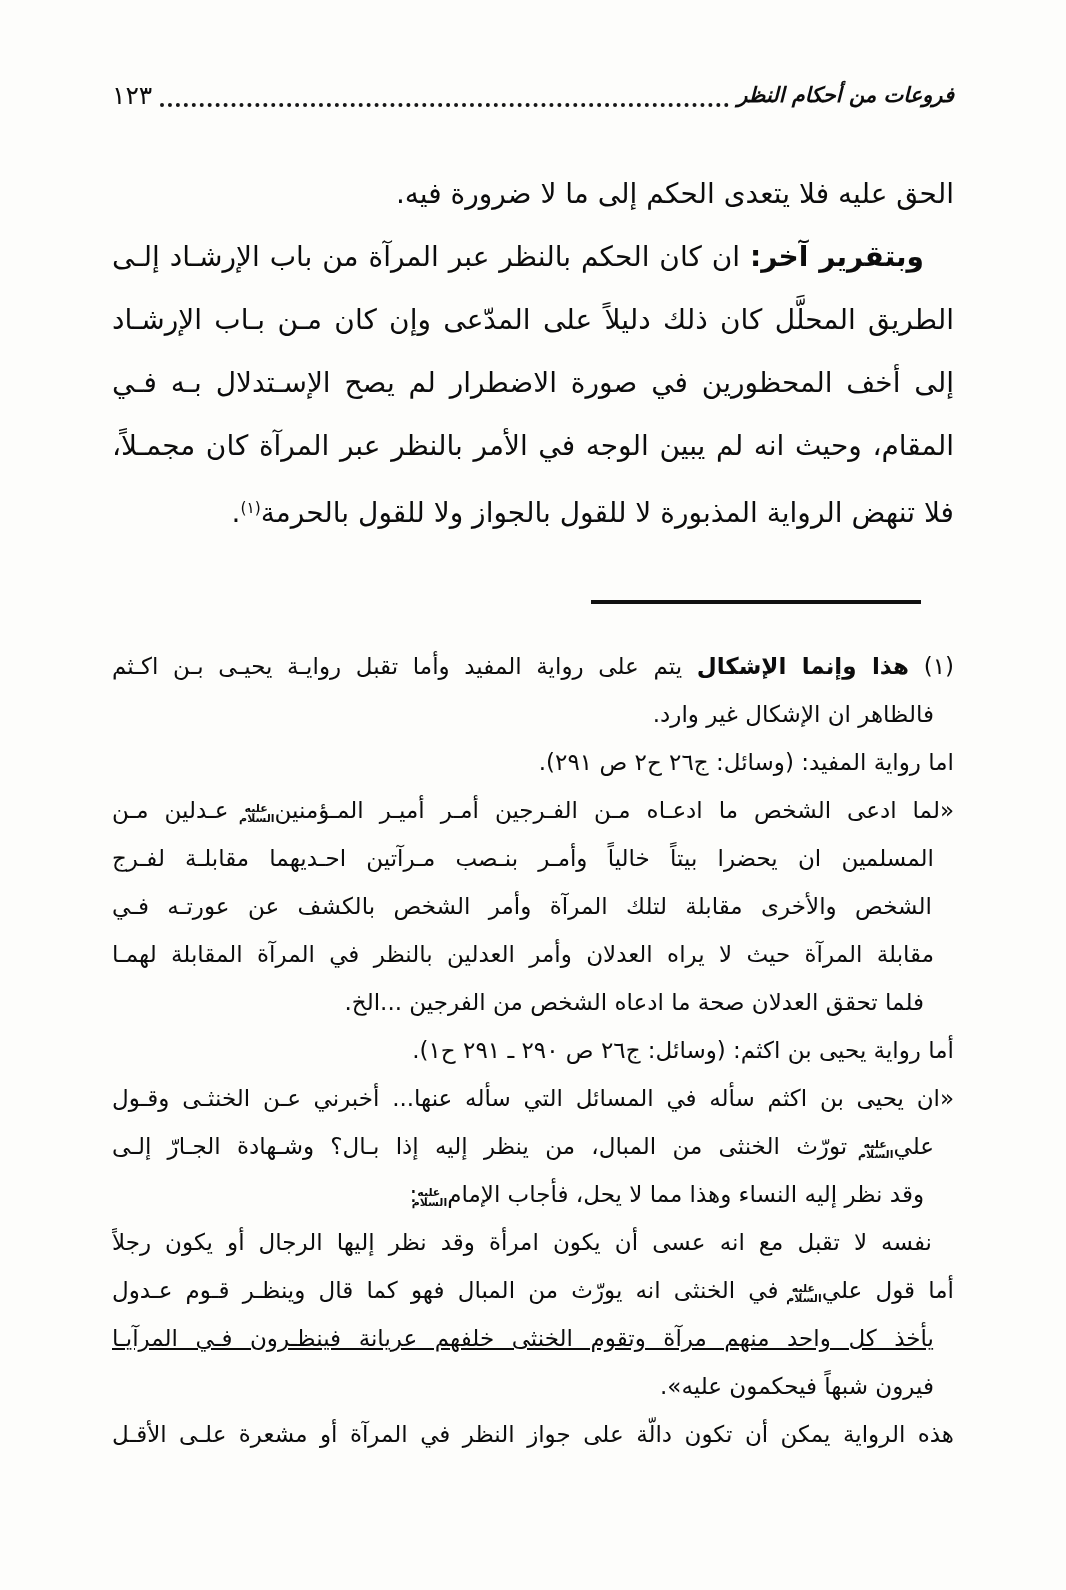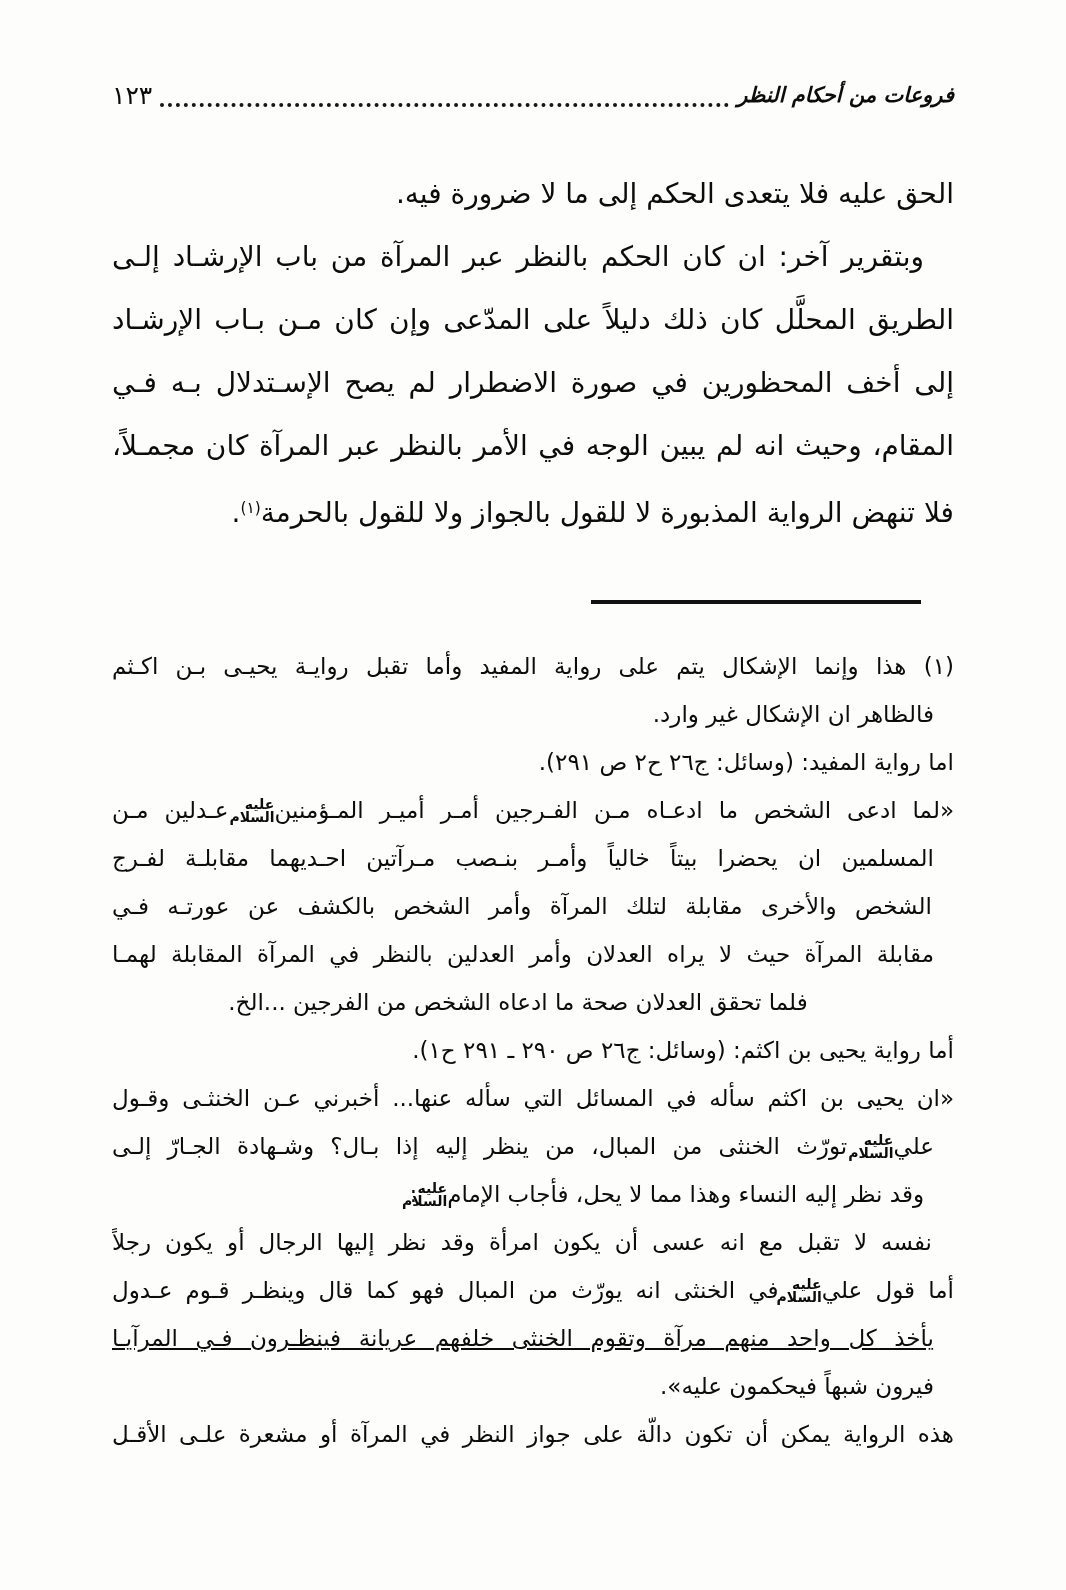--- a/index.html
+++ b/index.html
@@ -35,26 +35,26 @@
     line-height:63px;
   }
   .fn-block{
     margin-top:38px;
     font-size:23px;
     line-height:48px;
   }
   .tline{white-space:normal;overflow:hidden;}
   .tline.just{text-align:justify;text-align-last:justify;}
   .tline{text-align:right;}
-  .b{font-weight:400;margin-top:12px;}
+  .b{font-weight:700;margin-top:12px;}
   .sup{font-size:0.55em;vertical-align:9px;}
   .hon{
     display:inline-block;width:30px;
-    font-size:14px;line-height:0.95;
-    text-align:center;vertical-align:-4px;
+    font-size:11px;line-height:0.95;
+    text-align:left;vertical-align:-4px;
     word-spacing:0;white-space:normal;
     font-weight:700;
   }
   .separator{
     height:4px;background:#111;
     width:330px;
     margin:56px 33px 0 auto;
   }
 </style>
 </head>
@@ -80,21 +80,21 @@
   <div class="separator"></div>
 
   <div class="fn-block">
       <div class="tline just"><span>(١) </span><span class="b">هذا وإنما الإشكال</span><span> يتم على رواية المفيد وأما تقبل روايـة يحيـى بـن اكـثم</span></div>
       <div class="tline" style="padding-right: 20px;"><span>فالظاهر ان الإشكال غير وارد.</span></div>
       <div class="tline"><span>اما رواية المفيد: (وسائل: ج٢٦ ح٢ ص ٢٩١).</span></div>
       <div class="tline just"><span>«لما ادعى الشخص ما ادعـاه مـن الفـرجين أمـر أميـر المـؤمنين</span><span class="hon">عليه السلام</span><span> عـدلين مـن</span></div>
       <div class="tline just" style="padding-right: 20px;"><span>المسلمين ان يحضرا بيتاً خالياً وأمـر بنـصب مـرآتين احـديهما مقابلـة لفـرج</span></div>
       <div class="tline just" style="padding-right: 22px;"><span>الشخص والأخرى مقابلة لتلك المرآة وأمر الشخص بالكشف عن عورتـه فـي</span></div>
       <div class="tline just" style="padding-right: 20px;"><span>مقابلة المرآة حيث لا يراه العدلان وأمر العدلين بالنظر في المرآة المقابلة لهمـا</span></div>
-      <div class="tline" style="padding-right: 30px; text-align: center;"><span>فلما تحقق العدلان صحة ما ادعاه الشخص من الفرجين ...الخ.</span></div>
+      <div class="tline" style="padding-right: 30px;"><span>فلما تحقق العدلان صحة ما ادعاه الشخص من الفرجين ...الخ.</span></div>
       <div class="tline"><span>أما رواية يحيى بن اكثم: (وسائل: ج٢٦ ص ٢٩٠ ـ ٢٩١ ح١).</span></div>
       <div class="tline just"><span>«ان يحيى بن اكثم سأله في المسائل التي سأله عنها... أخبرني عـن الخنثـى وقـول</span></div>
       <div class="tline just" style="padding-right: 20px;"><span>علي</span><span class="hon">عليه السلام</span><span> تورّث الخنثى من المبال، من ينظر إليه إذا بـال؟ وشـهادة الجـارّ إلـى</span></div>
       <div class="tline" style="padding-right: 30px;"><span>وقد نظر إليه النساء وهذا مما لا يحل، فأجاب الإمام</span><span class="hon">عليه السلام</span><span>:</span></div>
       <div class="tline just" style="padding-right: 22px;"><span>نفسه لا تقبل مع انه عسى أن يكون امرأة وقد نظر إليها الرجال أو يكون رجلاً</span></div>
       <div class="tline just"><span>أما قول علي</span><span class="hon">عليه السلام</span><span> في الخنثى انه يورّث من المبال فهو كما قال وينظـر قـوم عـدول</span></div>
       <div class="tline just" style="padding-right: 20px; text-decoration: underline;"><span>يأخذ كل واحد منهم مرآة وتقوم الخنثى خلفهم عريانة فينظـرون فـي المرآيـا</span></div>
       <div class="tline" style="padding-right: 20px;"><span>فيرون شبهاً فيحكمون عليه».</span></div>
       <div class="tline just"><span>هذه الرواية يمكن أن تكون دالّة على جواز النظر في المرآة أو مشعرة علـى الأقـل</span></div>
       <div class="tline just" style="padding-right: 22px;"></div>

